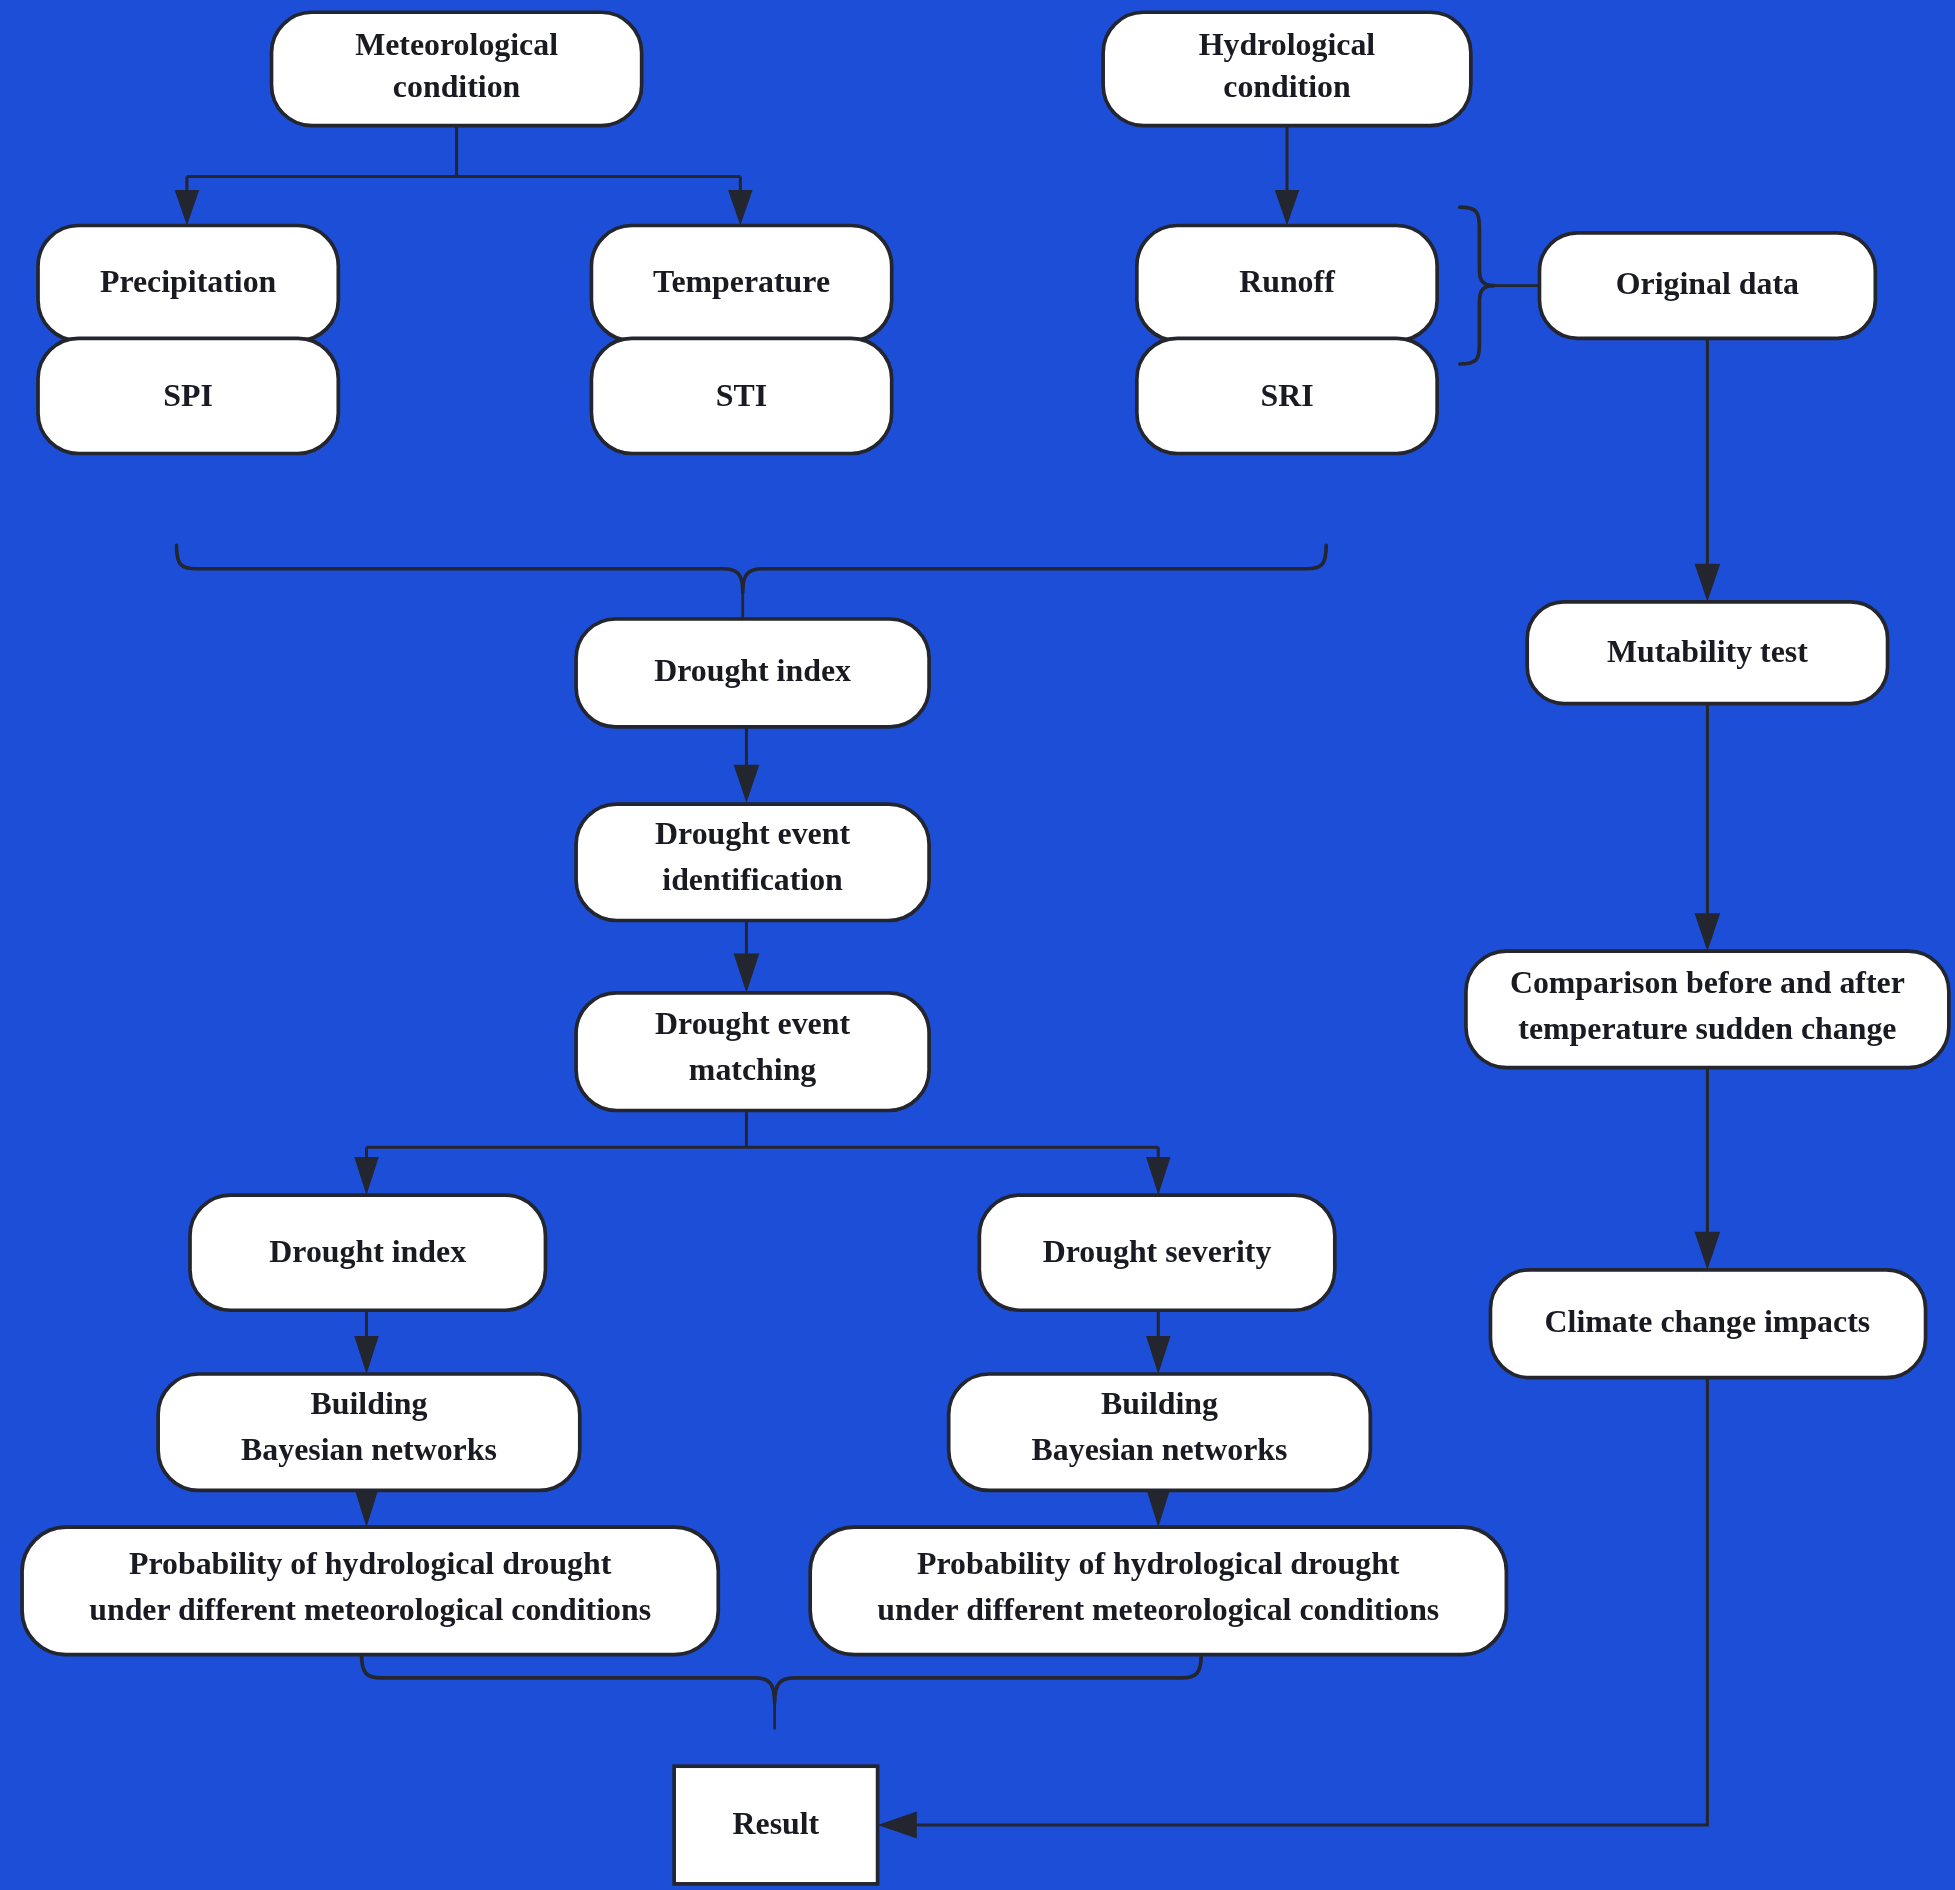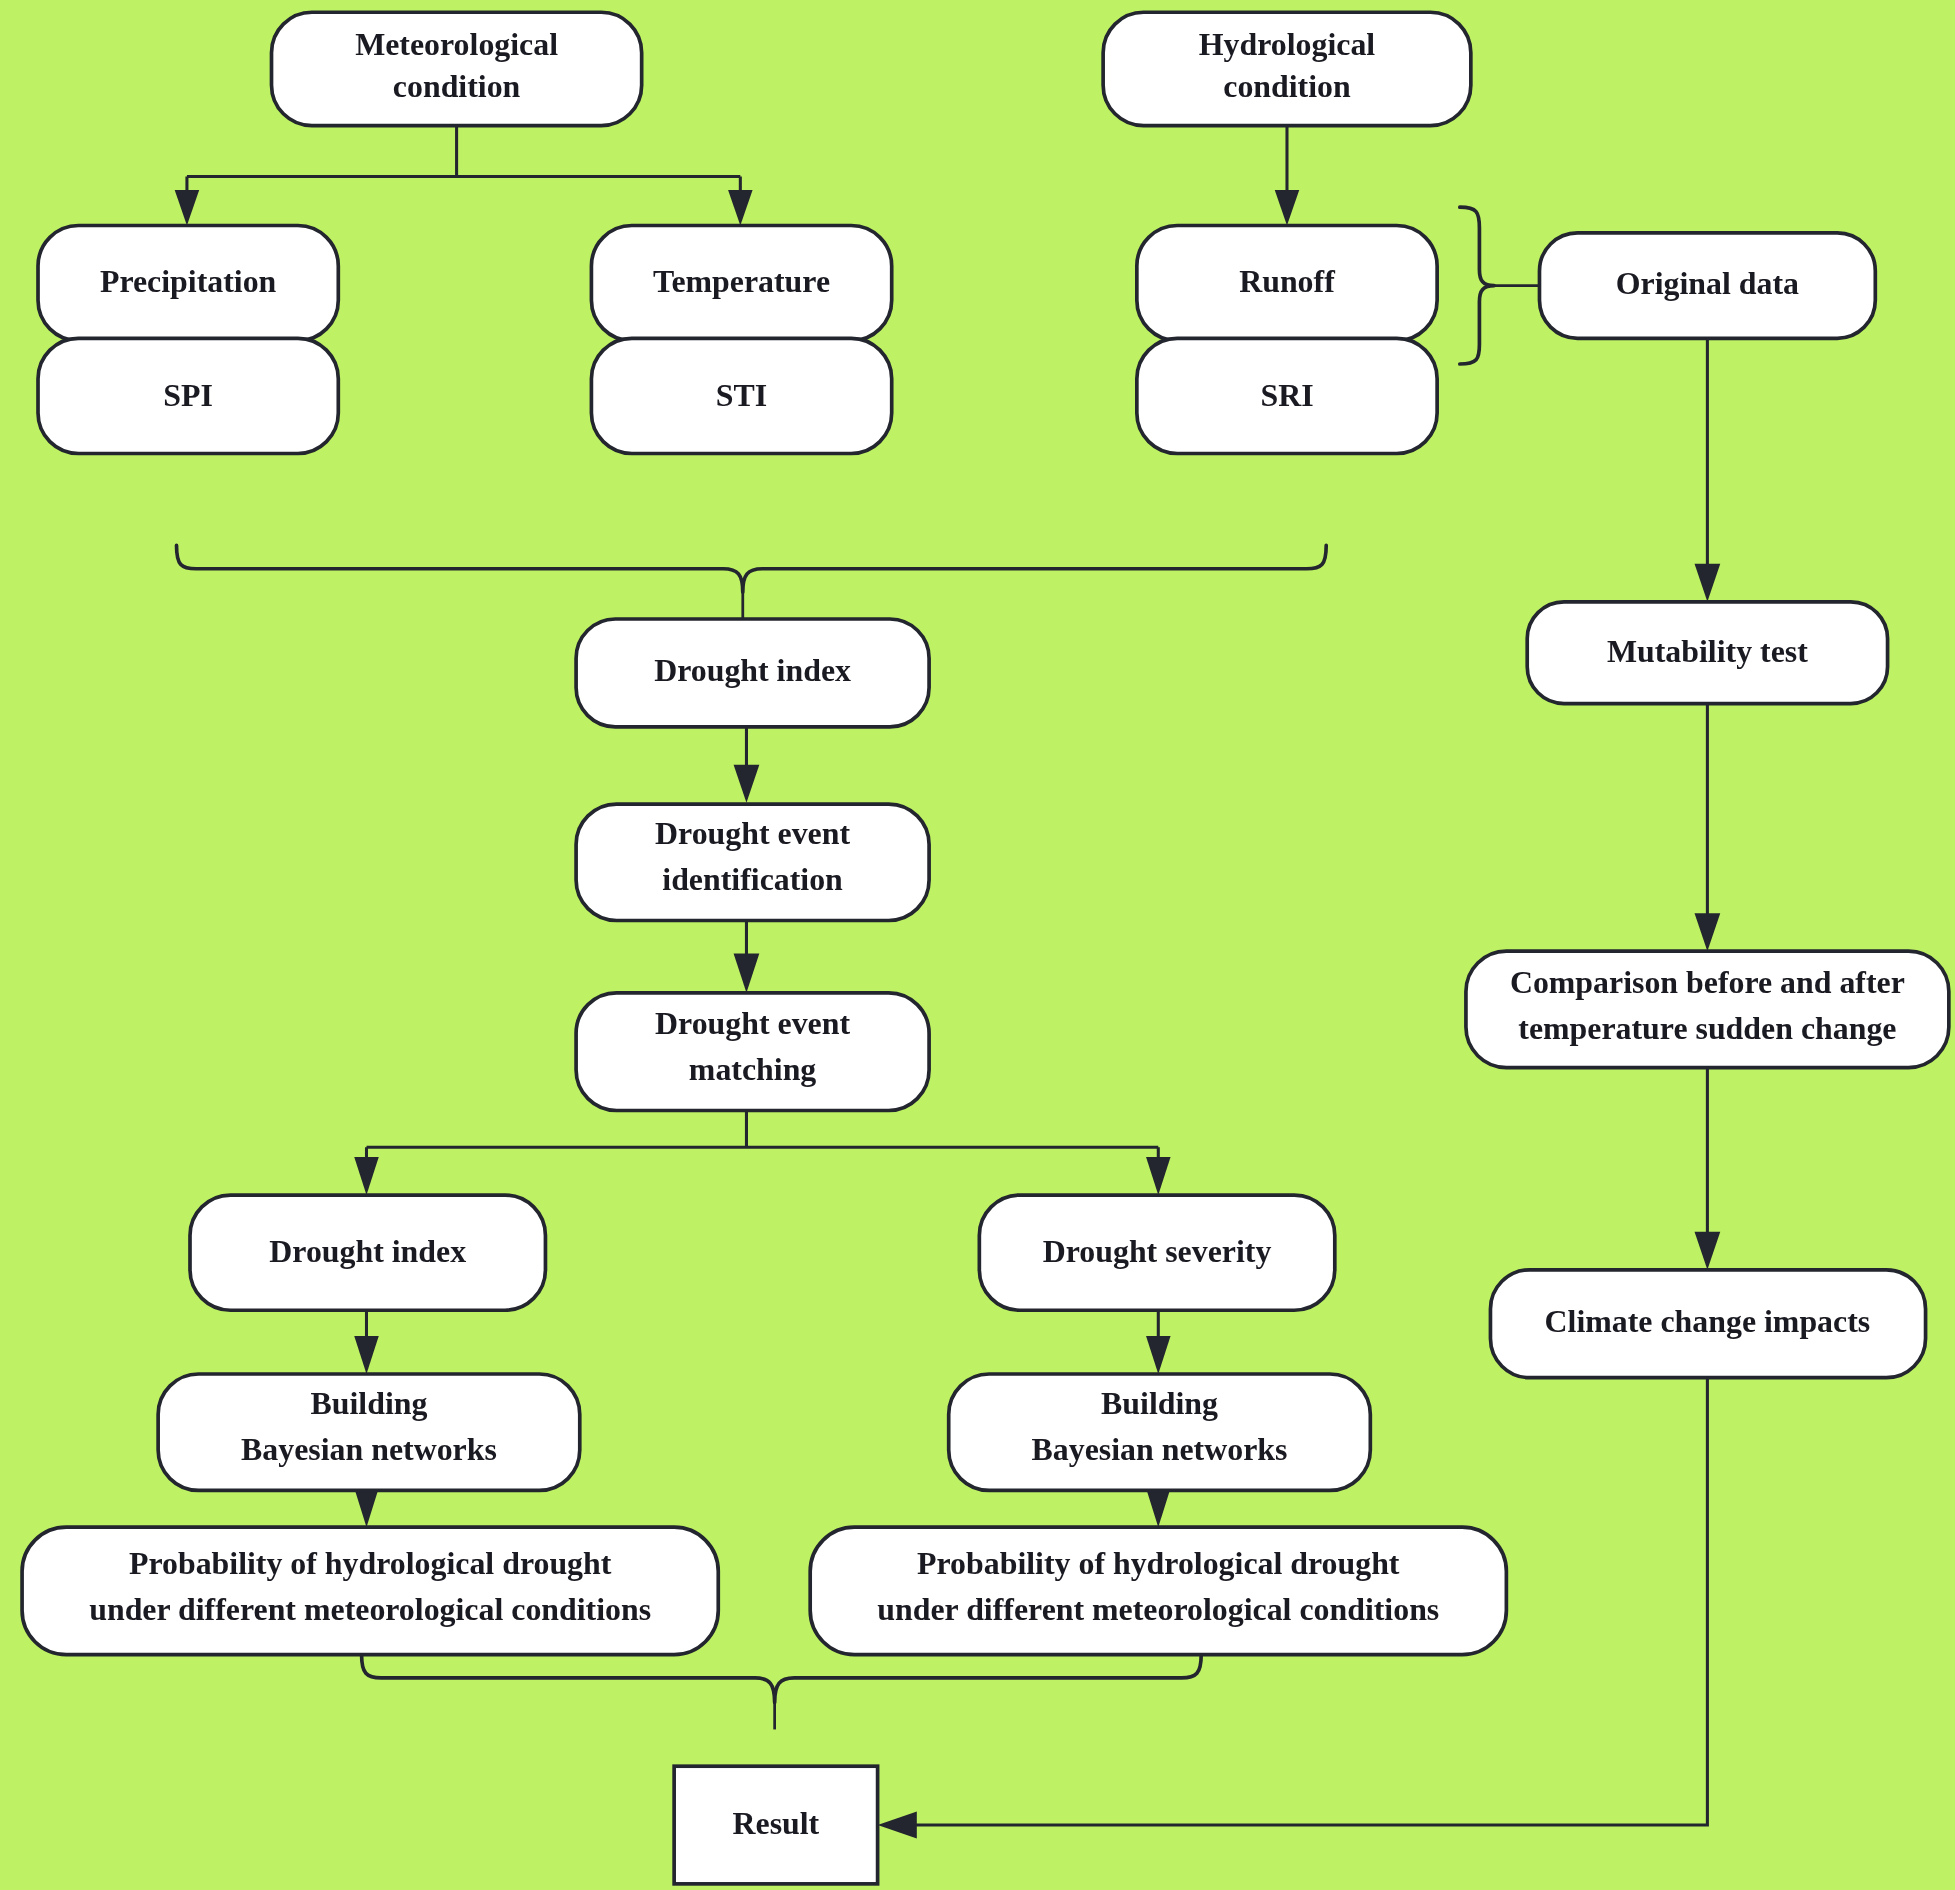--- a/index.html
+++ b/index.html
@@ -7,21 +7,21 @@
     padding: 0;
     background: #ffffff;
   }
   body {
     font-family: "Liberation Serif", "DejaVu Serif", serif;
   }
   #canvas {
     position: relative;
     width: 1955px;
     height: 1890px;
-    background: #bef264;
+    background: #1d4ed8;
     overflow: hidden;
   }
   #flow-svg {
     position: absolute;
     left: 0;
     top: 0;
     width: 1955px;
     height: 1890px;
   }
   .node-text {

